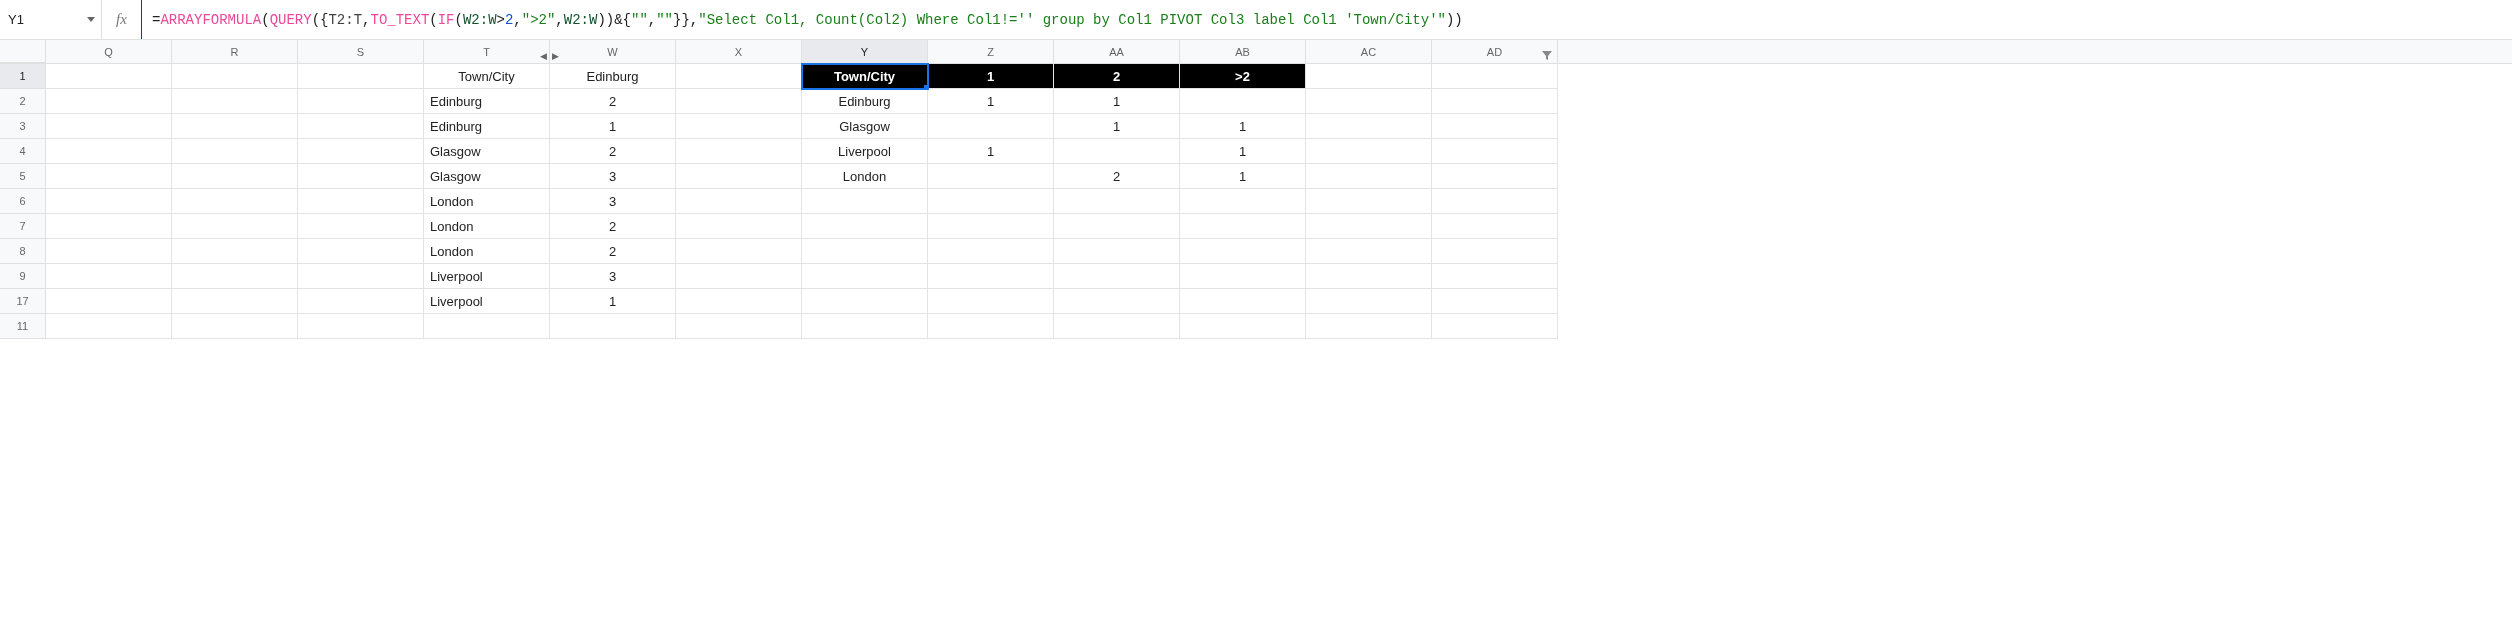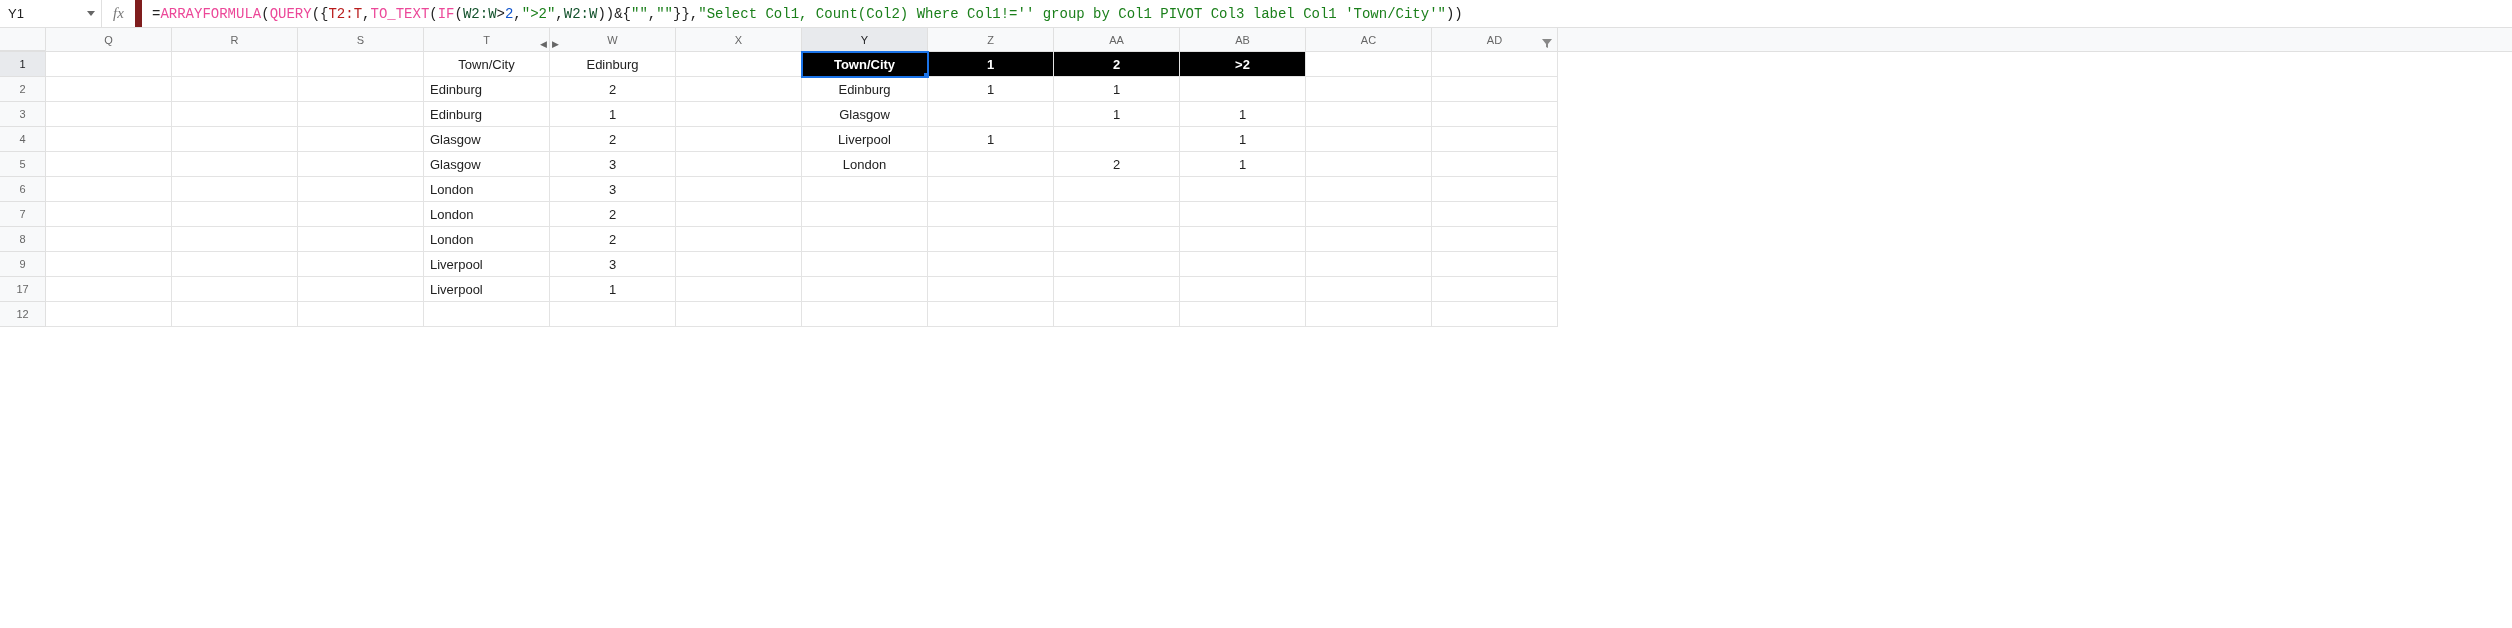--- a/index.html
+++ b/index.html
@@ -1,26 +1,26 @@
 <!DOCTYPE html>
 <html><head>
 <meta charset="utf-8">
 <style>
 * { margin: 0; padding: 0; box-sizing: border-box; }
 body { font-family: Arial, sans-serif; font-size: 13px; background: #fff; overflow: hidden; }
 
-.formula-bar { display: flex; align-items: center; height: 28px; border-bottom: 1px solid #e0e0e0; background: #fff; justify-content: space-between; }
+.formula-bar { display: flex; align-items: center; height: 40px; border-bottom: 1px solid #e0e0e0; background: #fff; justify-content: space-between; }
 .name-box { width: 80px; padding: 0 8px; font-size: 13px; color: #222; border-right: 1px solid transparent; display: flex; align-items: center; height: 100%; }
 .name-dropdown { width: 22px; display: flex; align-items: center; justify-content: center; height: 100%; color: #666; border-right: 1px solid #e0e0e0; }
-.fx-icon { width: 40px; display: flex; align-items: center; justify-content: center; font-style: italic; color: #777; font-family: Georgia, serif; font-size: 15px; border-right: 7px solid #7f1d1d; height: 100%; }
+.fx-icon { width: 40px; display: flex; align-items: center; justify-content: center; font-style: italic; color: #777; font-family: Georgia, serif; font-size: 15px; border-right: 1px solid #7f1d1d; height: 100%; }
 .formula-input { flex: 1; padding: 0 10px; font-family: "Courier New", monospace; font-size: 14px; color: #222; display: flex; align-items: center; height: 100%; white-space: nowrap; overflow: hidden; }
 
 .fnname { color: #ec4899; }
 .plain { color: #222; }
-.range1 { color: #b91c1c; }
+.range1 { color: #404040; }
 .range2 { color: #14532d; }
 .num { color: #1155cc; }
 .str { color: #1a7f1a; }
 
 .sheet { position: relative; }
 .col-headers { display: flex; height: 24px; background: #f8f9fa; border-bottom: 1px solid #e0e0e0; }
 .corner { width: 46px; background: #f8f9fa; border-right: 1px solid #e0e0e0; border-bottom: 1px solid #e0e0e0; }
 .col-h { width: 126px; text-align: center; line-height: 24px; font-size: 11px; color: #666; border-right: 1px solid #e0e0e0; position: relative; background: #f8f9fa; }
 .col-h.selected { background: #e8eaed; color: #202124; font-weight: 500; }
 .col-h .collapse { position: absolute; right: 2px; top: 4px; font-size: 9px; color: #666; cursor: pointer; }
@@ -242,21 +242,21 @@
         <div class="cell center">1</div>
         <div class="cell"></div>
         <div class="cell"></div>
         <div class="cell"></div>
         <div class="cell"></div>
         <div class="cell"></div>
         <div class="cell"></div>
         <div class="cell"></div>
       </div>
       <div class="row">
-        <div class="row-h">12</div>
+        <div class="row-h">11</div>
         <div class="cell"></div>
         <div class="cell"></div>
         <div class="cell"></div>
         <div class="cell"></div>
         <div class="cell"></div>
         <div class="cell"></div>
         <div class="cell"></div>
         <div class="cell"></div>
         <div class="cell"></div>
         <div class="cell"></div>

